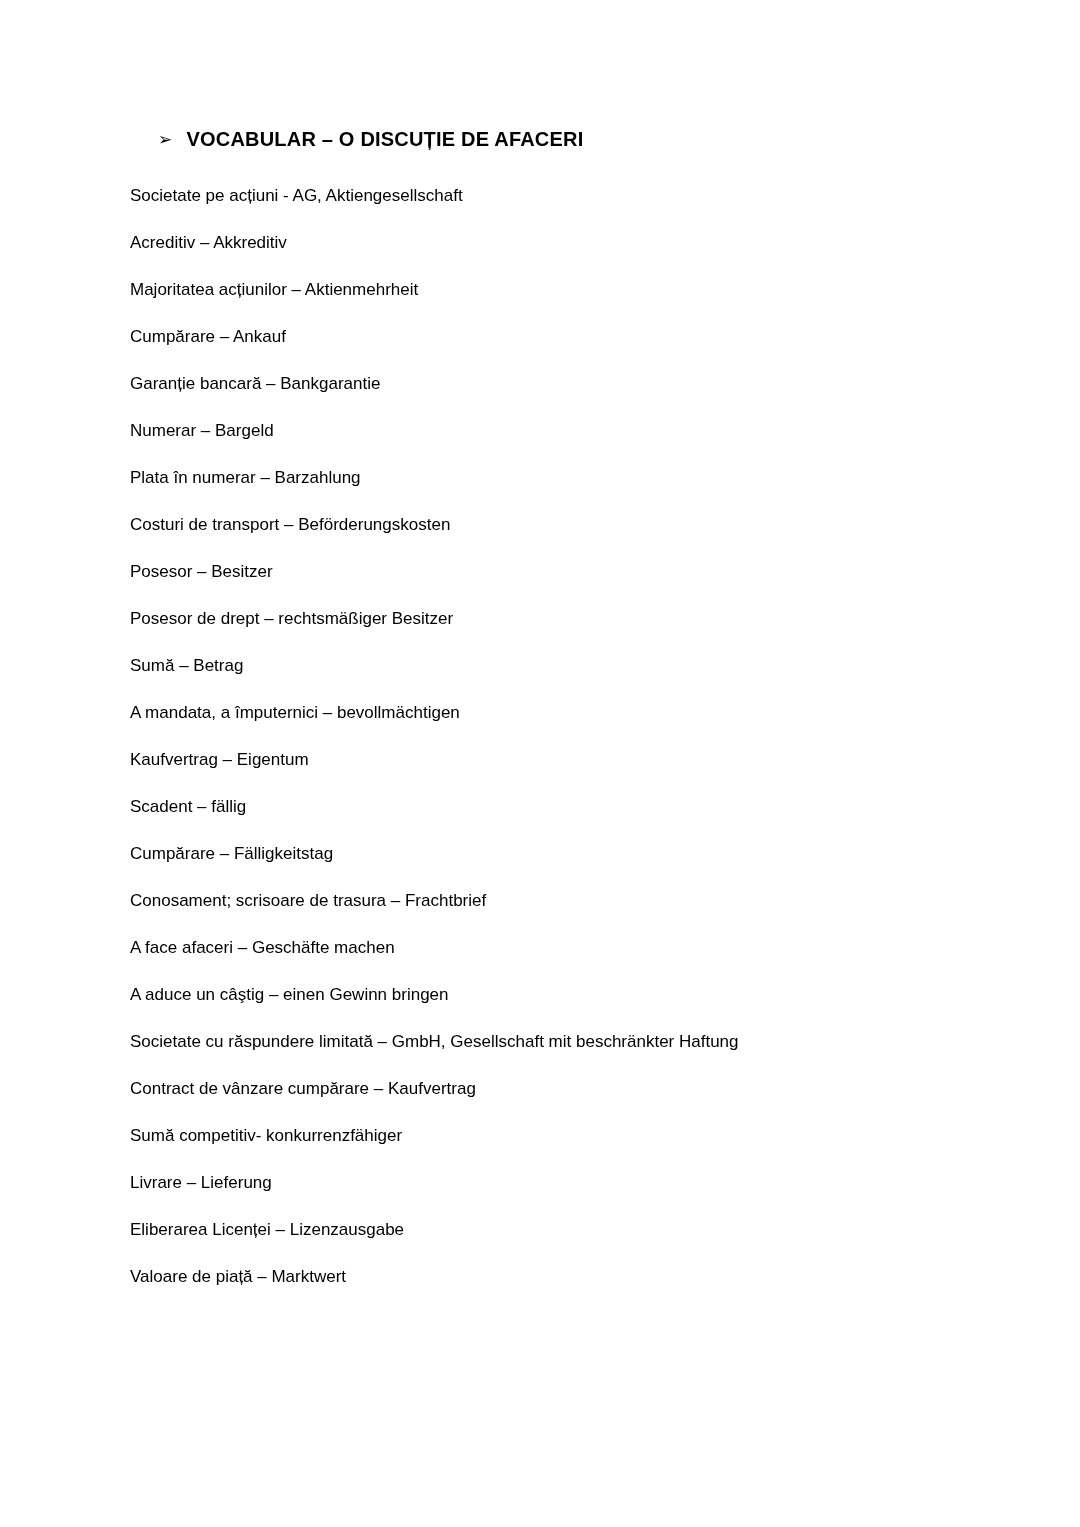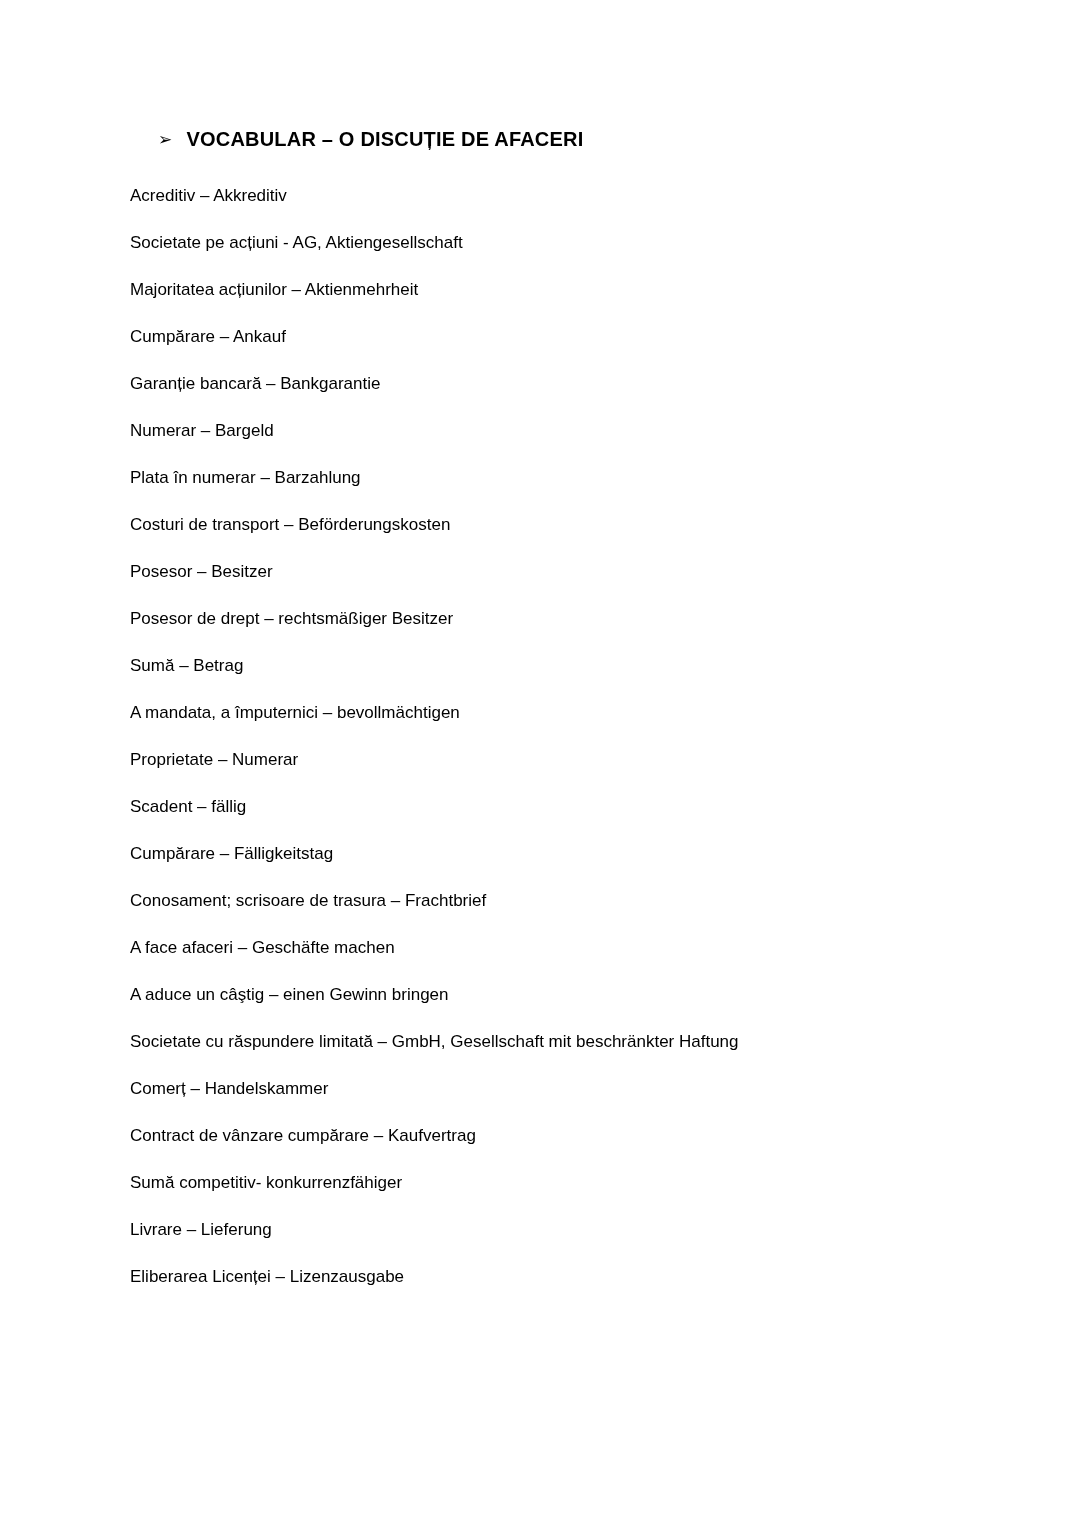--- a/index.html
+++ b/index.html
@@ -49,40 +49,40 @@
 
 <div class="page">
   <div class="content">
 
     <h1 class="heading">
       <span class="bullet">➢</span>
       <span>VOCABULAR – O DISCUȚIE DE AFACERI</span>
     </h1>
 
     <div class="vocab-list">
+      <p>Societate pe acțiuni - AG, Aktiengesellschaft</p>
       <p>Acreditiv – Akkreditiv</p>
-      <p>Societate pe acțiuni - AG, Aktiengesellschaft</p>
       <p>Majoritatea acțiunilor – Aktienmehrheit</p>
       <p>Cumpărare – Ankauf</p>
       <p>Garanție bancară – Bankgarantie</p>
       <p>Numerar – Bargeld</p>
       <p>Plata în numerar – Barzahlung</p>
       <p>Costuri de transport – Beförderungskosten</p>
       <p>Posesor – Besitzer</p>
       <p>Posesor de drept – rechtsmäßiger Besitzer</p>
       <p>Sumă – Betrag</p>
       <p>A mandata, a împuternici – bevollmächtigen</p>
-      <p>Proprietate – Numerar</p>
+      <p>Kaufvertrag – Eigentum</p>
       <p>Scadent – fällig</p>
       <p>Cumpărare – Fälligkeitstag</p>
       <p>Conosament; scrisoare de trasura – Frachtbrief</p>
       <p>A face afaceri – Geschäfte machen</p>
       <p>A aduce un câştig – einen Gewinn bringen</p>
       <p>Societate cu răspundere limitată – GmbH, Gesellschaft mit beschränkter Haftung</p>
-      <p>Comerț – Handelskammer</p>
       <p>Contract de vânzare cumpărare – Kaufvertrag</p>
       <p>Sumă competitiv- konkurrenzfähiger</p>
       <p>Livrare – Lieferung</p>
       <p>Eliberarea Licenței – Lizenzausgabe</p>
+      <p>Valoare de piață – Marktwert</p>
     </div>
 
   </div>
 </div>
 
 </body></html>

